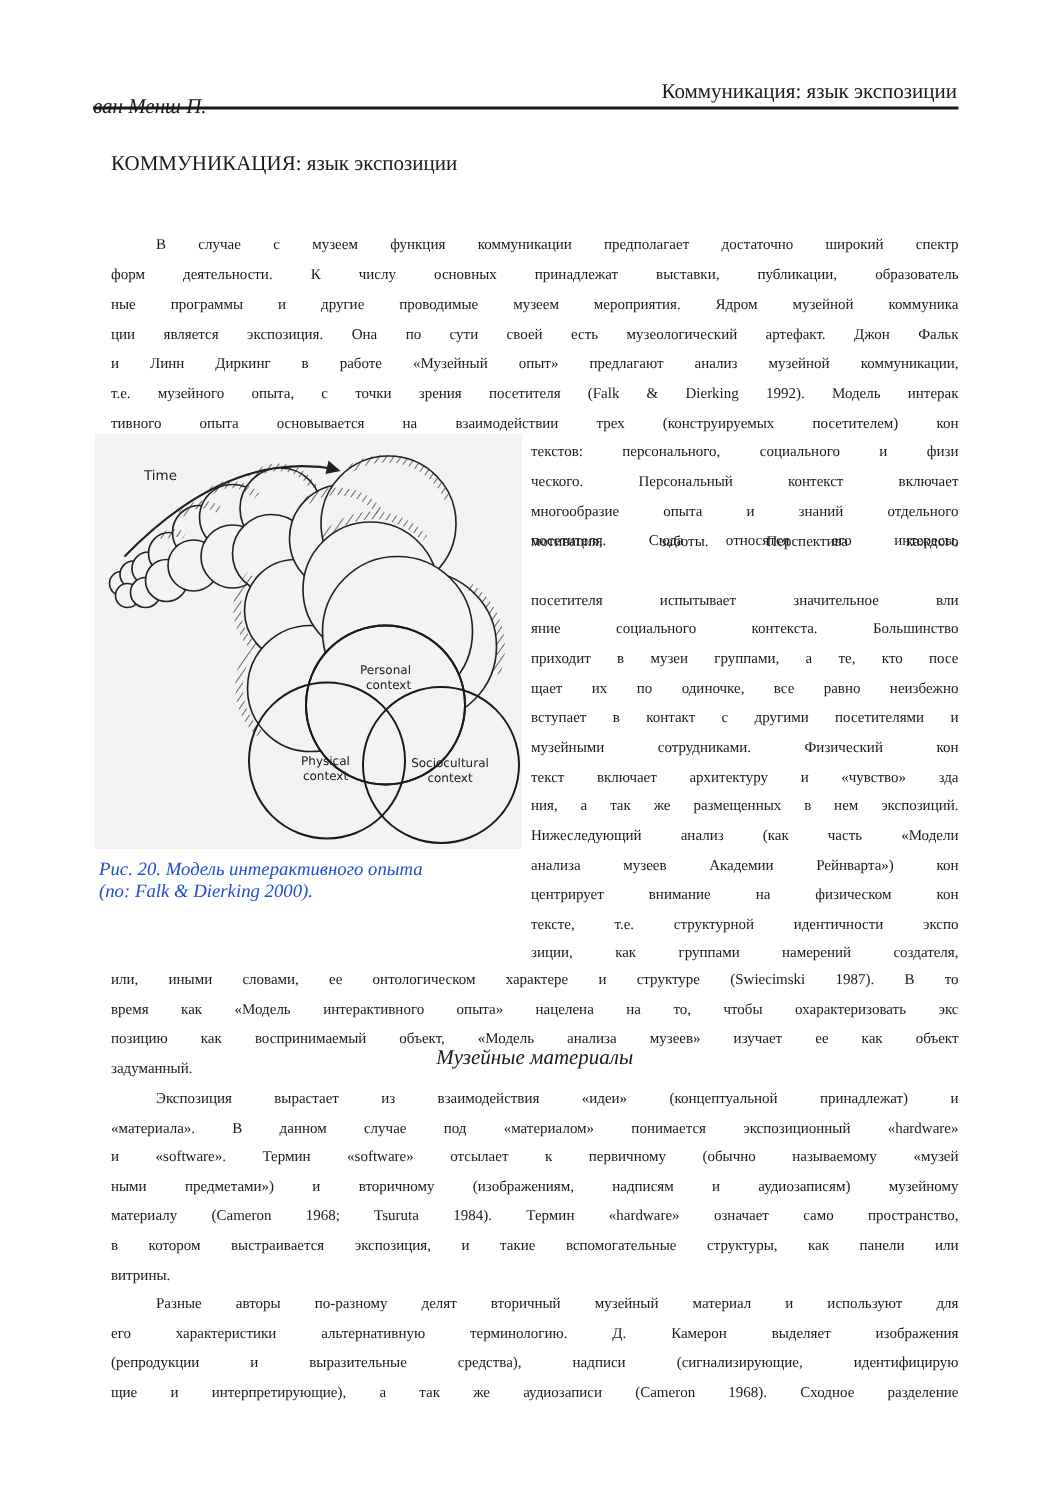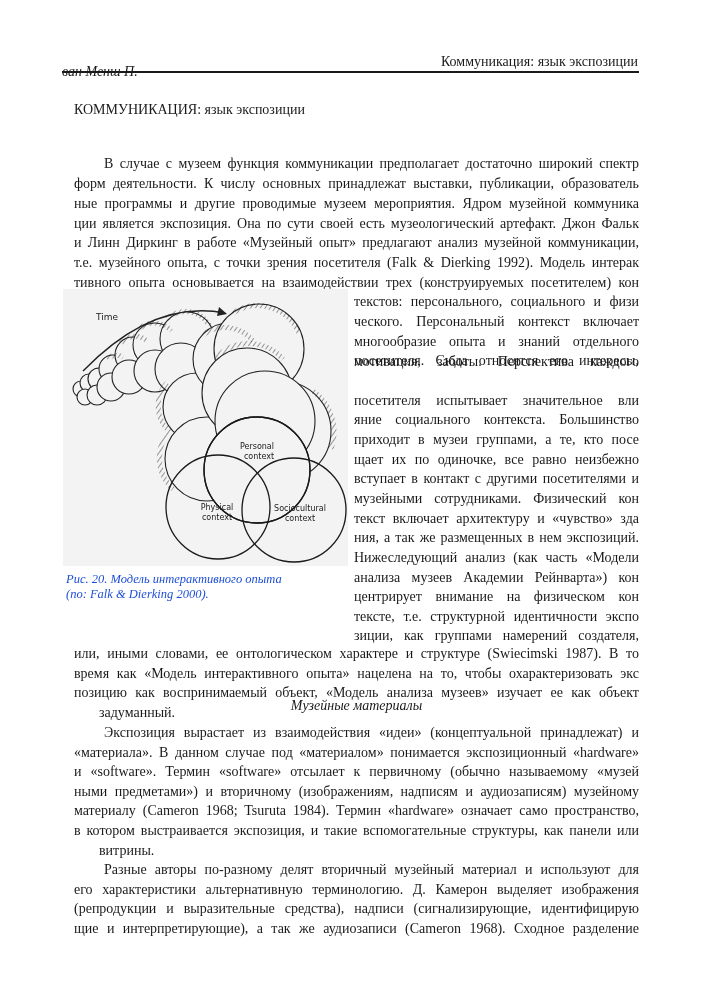--- a/index.html
+++ b/index.html
@@ -4,23 +4,23 @@
 <style>
   html, body { margin: 0; padding: 0; background: #ffffff; }
   body { width: 709px; height: 1001px; position: relative; overflow: hidden;
          font-family: "Liberation Serif", "DejaVu Serif", serif; color: #1a1a1a; }
   .running-head { position: absolute; left: 62px; top: 53px; width: 576px; height: 18px;
                   font-size: 14px; line-height: 18px; }
   .rh-left { position: absolute; left: 0; top: 10px; font-style: italic; }
   .rh-right { position: absolute; right: 0; top: 0; }
   .rh-rule { position: absolute; left: 62px; top: 71px; width: 577px; height: 2px; background: #1a1a1a; }
   .section-title { position: absolute; left: 74px; top: 101px; font-size: 14px; line-height: 18px; }
-  .line { position: absolute; font-size: 14px; line-height: 18px; height: 18px; white-space: nowrap;
+  .line { position: absolute; font-size: 10px; line-height: 18px; height: 18px; white-space: nowrap;
           text-align: justify; text-align-last: justify; overflow: visible; }
-  .line.last { text-align-last: left; margin-left: 25px; }
+  .line.last { text-align-last: left; }
   .line.full { left: 74px; width: 565px; }
   .line.indent { left: 104px; width: 535px; }
   .line.col { left: 354px; width: 285px; }
   .subhead { position: absolute; left: 74px; width: 565px; top: 697px; font-size: 14px; line-height: 18px;
              text-align: center; font-style: italic; }
   .figure { position: absolute; left: 63px; top: 289px; width: 285px; height: 277px; background: #f3f3f3; }
   .figure svg { display: block; }
   .caption { position: absolute; left: 66px; top: 572px; width: 280px; font-size: 12.5px; line-height: 15px;
              font-style: italic; color: #1d4ed8; }
 </style>

